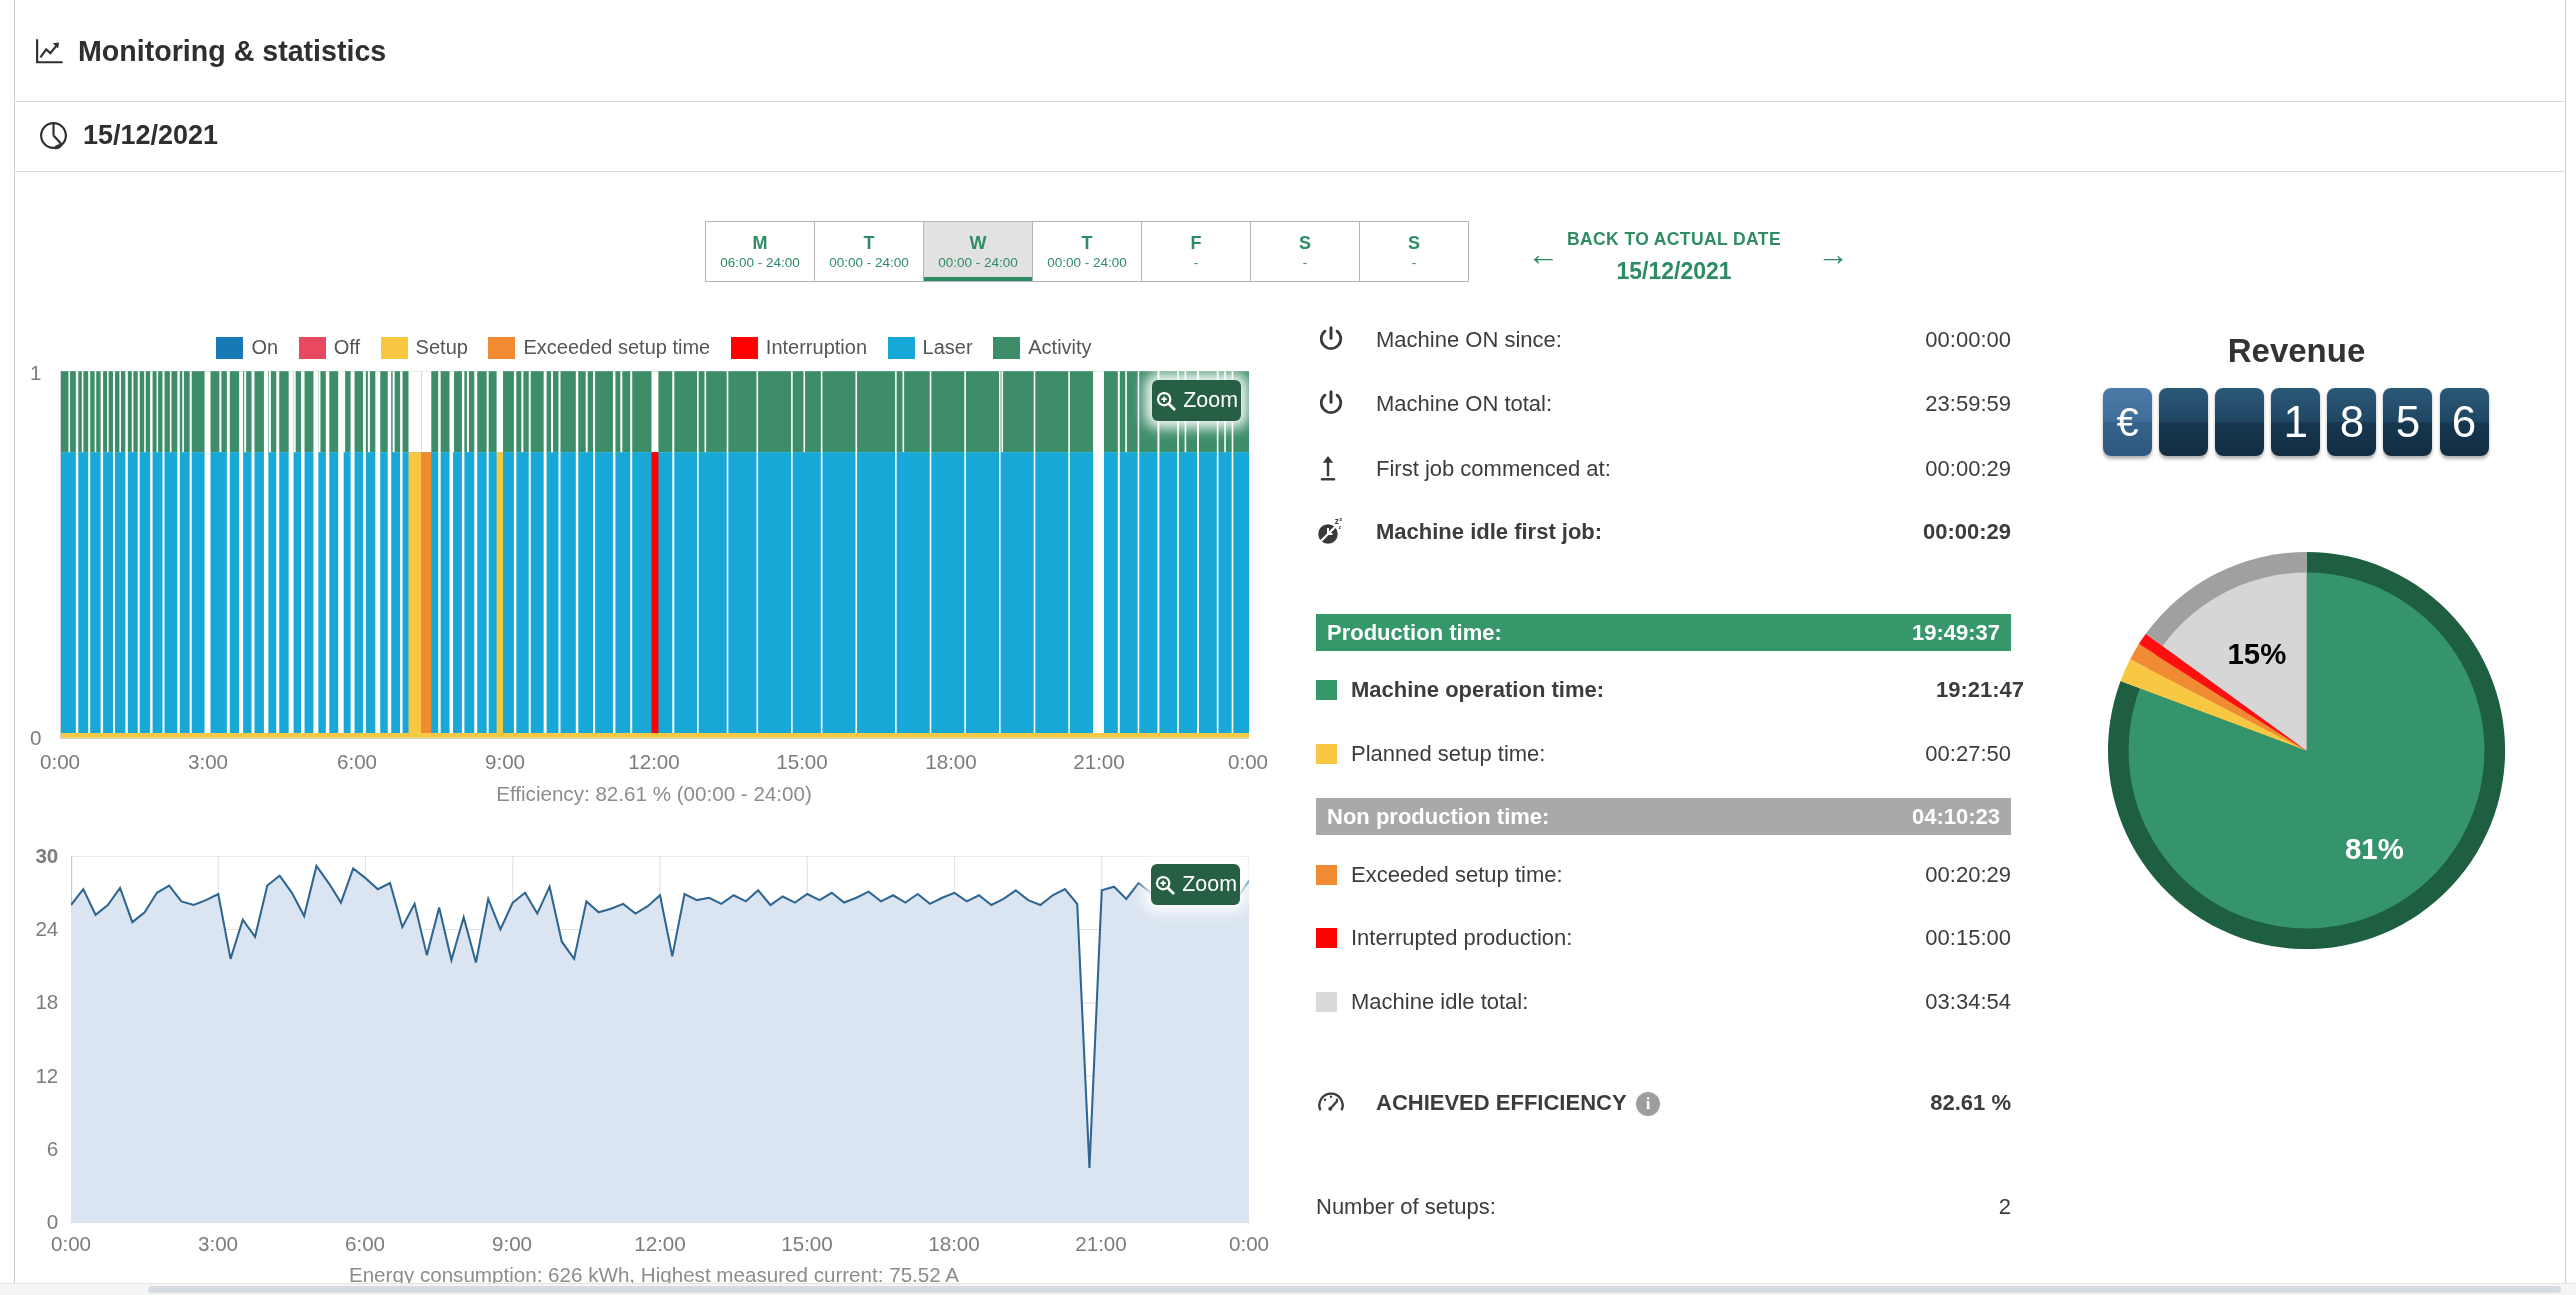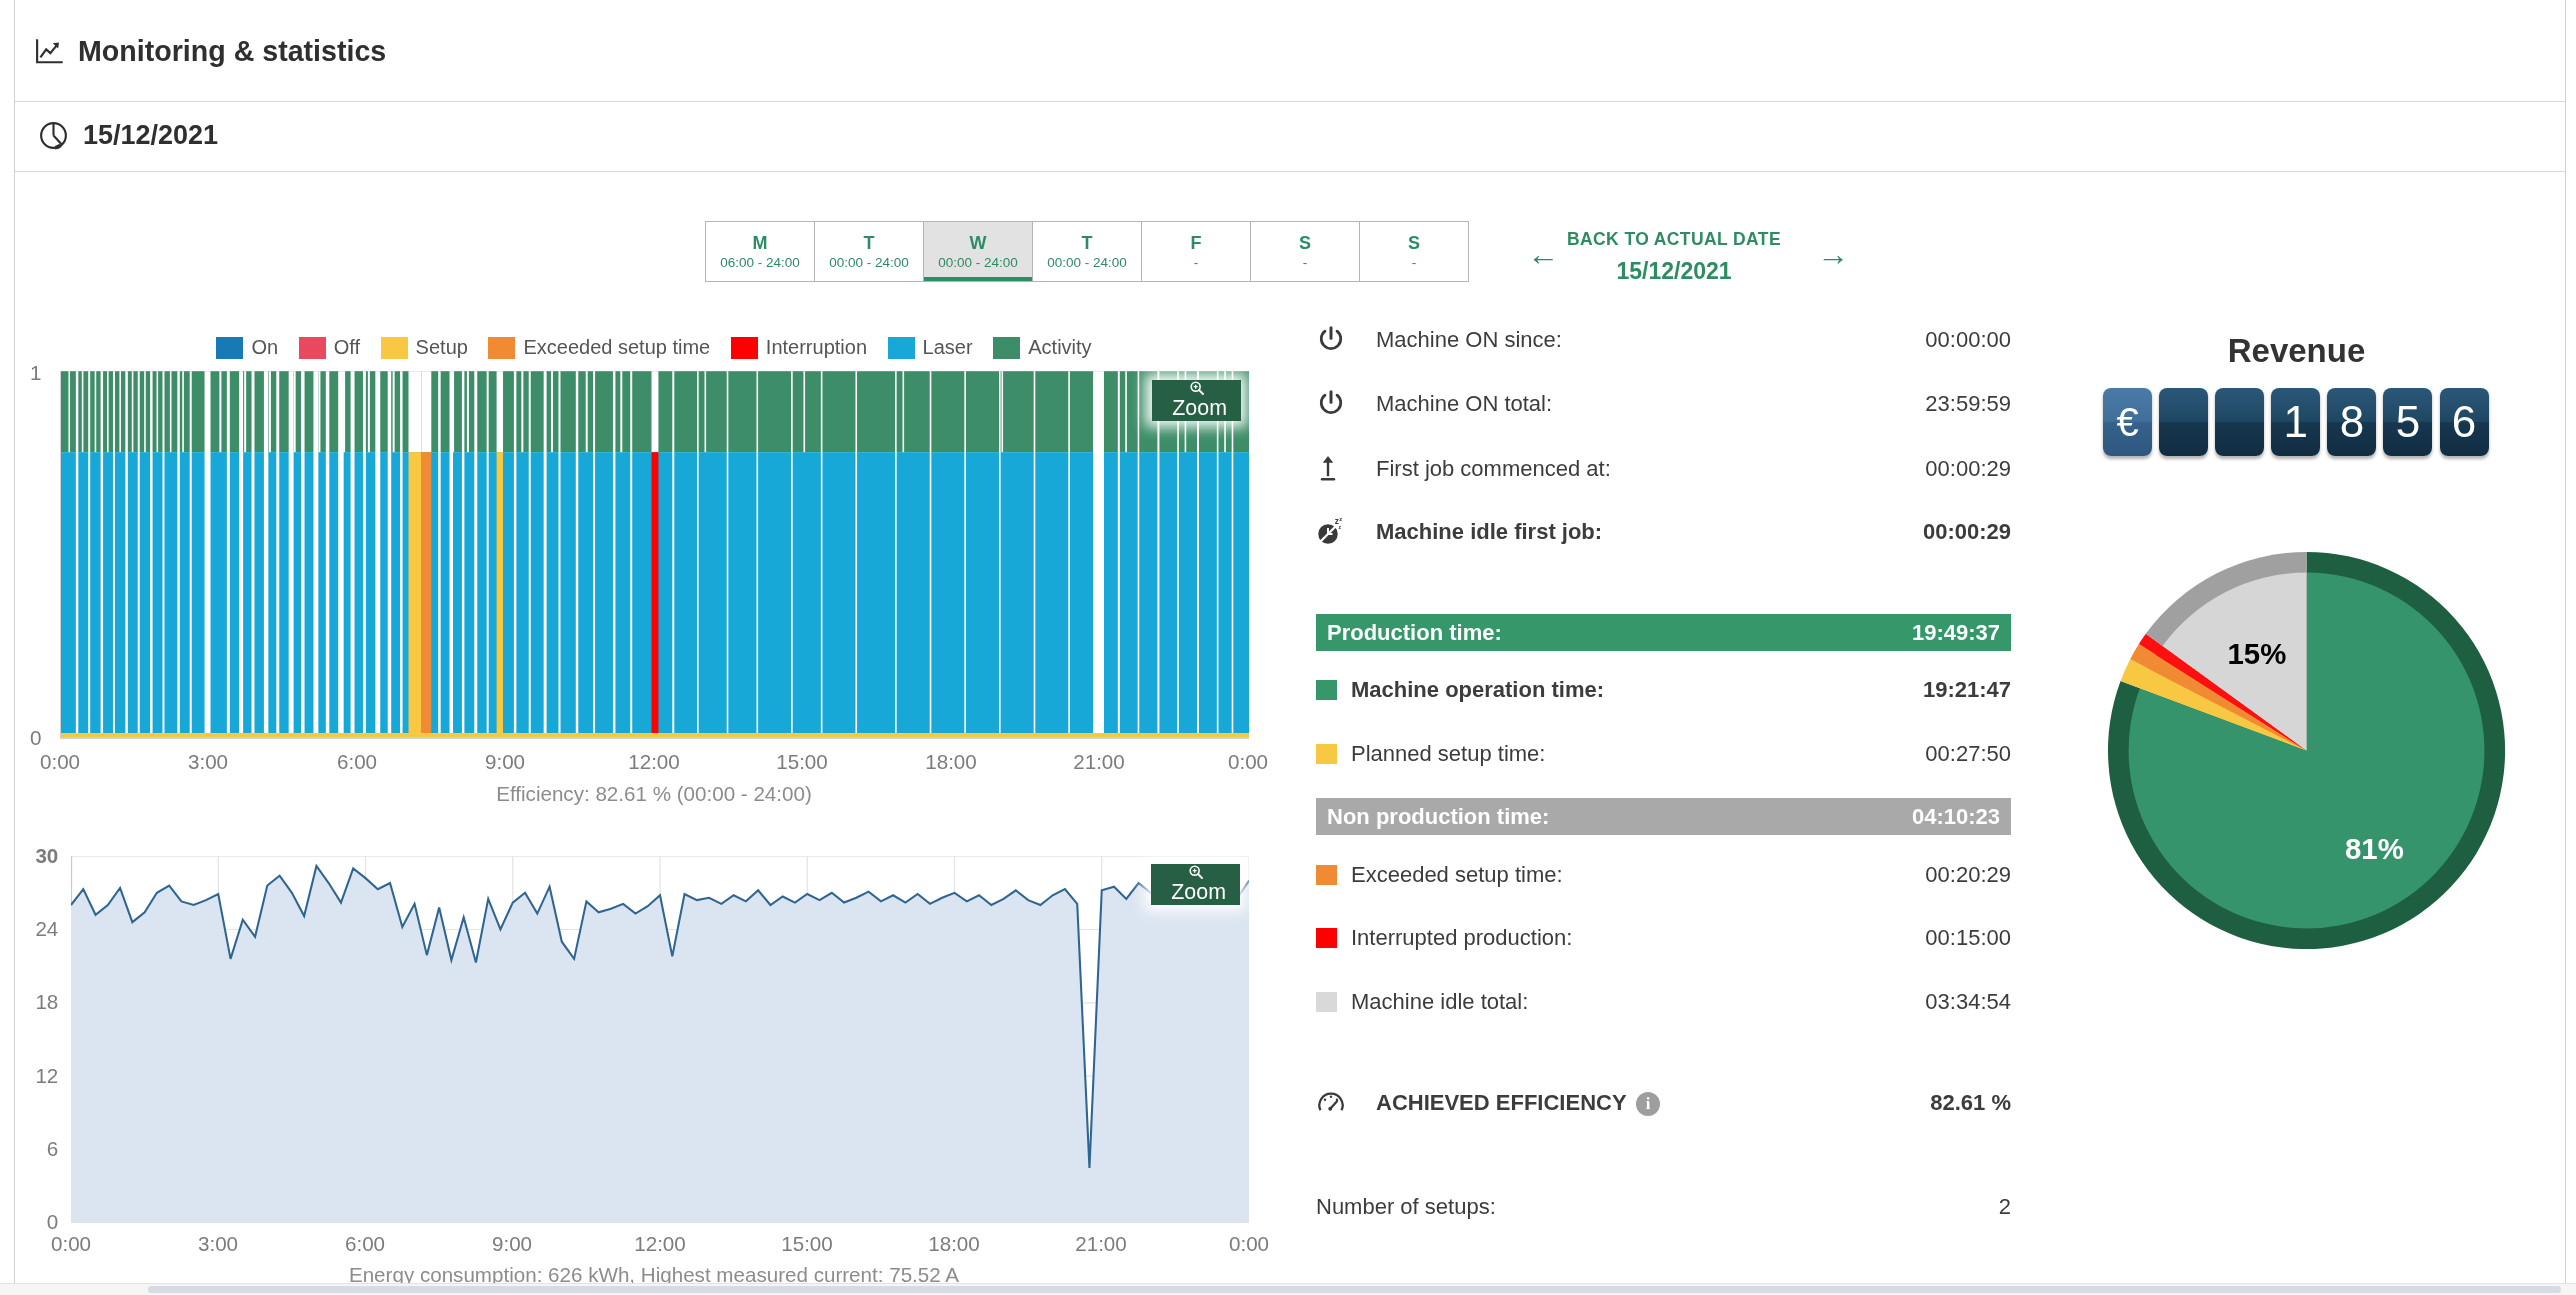--- a/index.html
+++ b/index.html
@@ -27,23 +27,23 @@
   
   #tl-legend{position:absolute;left:60px;top:336px;width:1188px;display:flex;justify-content:center;align-items:center;}
   .lg-item{display:flex;align-items:center;margin:0 10.3px;cursor:pointer;}
   .lg-sw{width:27px;height:22px;margin-right:8px;}
   .lg-lb{font-size:20px;color:#555;}
   #en-legend{position:absolute;left:60px;top:823px;width:1188px;display:flex;justify-content:center;align-items:center;}
   
   .chart-box{position:absolute;}
   .axis-lab{position:absolute;font-size:20.6px;color:#7c7c7c;white-space:nowrap;}
   .caption{position:absolute;left:60px;width:1188px;text-align:center;font-size:20.6px;color:#8c8c8c;}
-  .zoom-btn{position:absolute;width:89px;height:41px;background:#265f44;border-radius:0;display:flex;
+  .zoom-btn{position:absolute;width:89px;height:41px;background:#265f44;border-radius:6px;display:flex;
             align-items:center;justify-content:center;cursor:pointer;
-            box-shadow:0 0 12.7px 7.1px rgba(255,255,255,.95);flex-direction:column;}
+            box-shadow:0 0 12.7px 7.1px rgba(255,255,255,.95);}
   .zoom-btn span{color:#fff;font-size:21.4px;margin-left:6.3px;}
   
   #stats{position:absolute;left:1316px;top:321px;width:695px;}
   .stat-row{position:absolute;left:0;width:695px;height:38px;}
   .stat-lab{position:absolute;font-size:22px;color:#3c3c3c;line-height:38px;white-space:nowrap;}
   .stat-val{position:absolute;right:0;font-size:22px;color:#3c3c3c;line-height:38px;}
   .stat-sw{position:absolute;left:0;top:8.7px;width:20.6px;height:20.6px;}
   .sec-bar{position:absolute;left:0;width:695px;height:37px;line-height:37px;}
   .sec-bar .bl{position:absolute;left:11px;color:#fff;font-weight:bold;font-size:22px;}
   .sec-bar .bv{position:absolute;right:11px;color:#fff;font-weight:bold;font-size:22px;}
@@ -368,21 +368,21 @@
             <text x="31" y="7" font-size="8" font-weight="bold" fill="#3a3a3a" font-family="Liberation Sans">z</text>
             <text x="30" y="17" font-size="7" font-weight="bold" fill="#3a3a3a" font-family="Liberation Sans">z</text>
           </svg></span>
         <span class="stat-lab bold" style="left:60px">Machine idle first job:</span>
         <span class="stat-val bold">00:00:29</span>
       </div>
       <div class="sec-bar" style="top: 293px; background: rgb(54, 151, 107);">
         <span class="bl">Production time:</span>
                     <span class="bv">19:49:37</span>
       </div>
-      <div class="stat-row" style="top: 350px;">
+      <div class="stat-row" style="top: 350px; padding-left: 13px;">
         <span class="stat-sw" style="background:#36976b"></span>
         <span class="stat-lab bold" style="left:35px">Machine operation time:</span>
         <span class="stat-val bold">19:21:47</span>
       </div>
       <div class="stat-row" style="top: 414px;">
         <span class="stat-sw" style="background:#f8c843"></span>
         <span class="stat-lab " style="left:35px">Planned setup time:</span>
         <span class="stat-val ">00:27:50</span>
       </div>
       <div class="sec-bar" style="top: 477px; background: rgb(169, 169, 169);">

